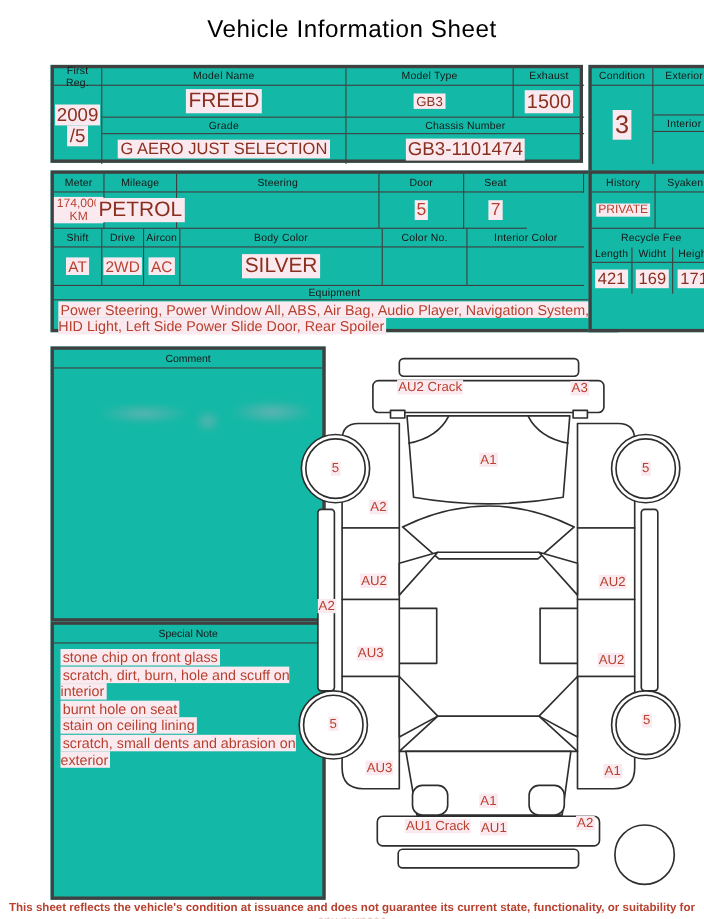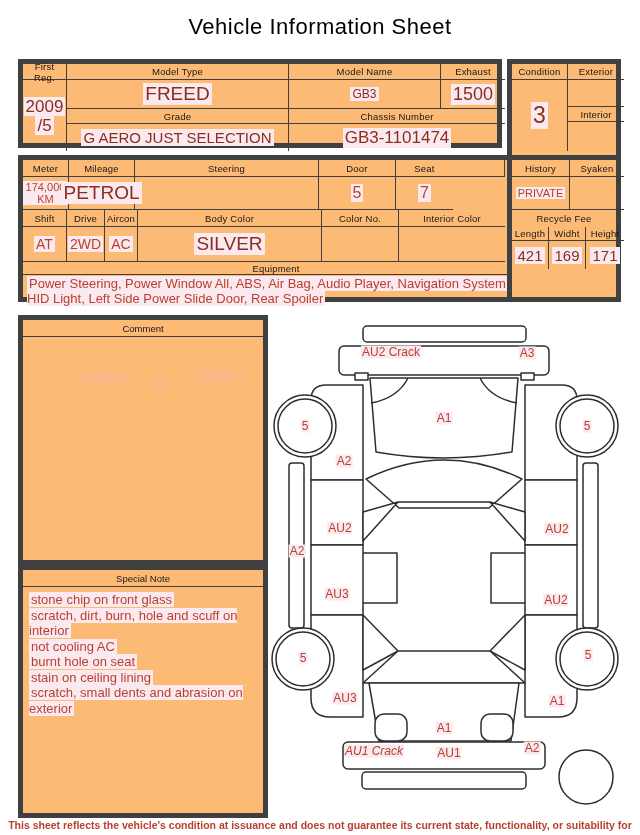--- a/index.html
+++ b/index.html
@@ -1,20 +1,20 @@
 <!DOCTYPE html>
 <html style="--value-dark: #8a2f1e; --value-red: #b8402e; --highlight: #fbe9f0;"><head>
 <meta charset="utf-8">
 <style>
   html,body{margin:0;padding:0;background:#fff;}
   #page{position:relative;width:640px;height:835px;background:#fff;overflow:hidden;
         font-family:"Liberation Sans",sans-serif;color:#111;}
   .abs{position:absolute;box-sizing:border-box;}
   
-  .tbl{position:absolute;box-sizing:border-box;border:5px solid #404040;background:#fdba74;}
+  .tbl{position:absolute;box-sizing:border-box;border:3px solid #404040;background:#14b8a6;margin-left:28px;}
   .grid{display:grid;}
   .cell{display:flex;align-items:center;justify-content:center;text-align:center;
         box-sizing:border-box;overflow:visible;}
   .br{border-right:1px solid #3f3f3f;}
   .bb{border-bottom:1px solid #3f3f3f;}
   .hdr{font-size:9.5px;color:#161616;letter-spacing:.2px;}
   .val{color:var(--value-dark,#8a2f1e);}
   .val-sm{color:var(--value-red,#a93528);}
   .hl{background:var(--highlight,#fbe9f0);padding:0 2px;}
   .title{position:absolute;top:14px;left:0;width:100%;text-align:center;
@@ -44,22 +44,22 @@
 <body>
 
 <div id="page">
 
   <div class="title">Vehicle Information Sheet</div>
 
   <div class="tbl grid" style="left:18px;top:59px;width:484px;height:89px;
               grid-template-columns:44px 222px 152px 64px;
               grid-template-rows:16px 29px 15px 27px;">
     <div class="cell hdr br bb">First Reg.</div>
+    <div class="cell hdr br bb">Model Name</div>
     <div class="cell hdr br bb">Model Type</div>
-    <div class="cell hdr br bb">Model Name</div>
     <div class="cell hdr bb">Exhaust</div>
 
     <div class="cell val br" style="grid-row:2/5;grid-column:1;flex-direction:column;font-size:17px;line-height:19px;">
       <span class="hl">2009</span>
       <span class="hl">/5</span>
     </div>
     <div class="cell val br bb" style="font-size:19px;">
       <span class="hl">FREED</span>
       </div>
     <div class="cell val br bb" style="font-size:12px;">
@@ -172,21 +172,20 @@
     <div style="position:relative;height:232px;">
       <div class="ghost"></div>
     </div>
   </div>
 
   <div class="tbl" style="left:18px;top:565px;width:250px;height:253px;">
     <div class="boxhdr">Special Note</div>
     <div class="notes">
         <div class="note-line"><span class="hl">stone chip on front glass</span></div>
         <div class="note-line"><span class="hl">scratch, dirt, burn, hole and scuff on interior</span></div>
-        <div class="note-line"><span class="hl">not cooling AC</span></div>
         <div class="note-line"><span class="hl">burnt hole on seat</span></div>
         <div class="note-line"><span class="hl">stain on ceiling lining</span></div>
         <div class="note-line"><span class="hl">scratch, small dents and abrasion on exterior</span></div>
       </div>
   </div>
 
   <svg class="abs" style="left:268px;top:318px;" width="370" height="495" viewBox="268 318 370 495" xmlns="http://www.w3.org/2000/svg">
 
     <rect class="ln" x="289" y="463" width="15" height="165" rx="3"></rect>
     <rect class="ln" x="583" y="463" width="15" height="165" rx="3"></rect>
@@ -246,19 +245,19 @@
       <div class="dmg" style="left: 340px; top: 528px;">AU2</div>
       <div class="dmg" style="left: 557px; top: 529px;">AU2</div>
       <div class="dmg" style="left: 297px; top: 551px;">A2</div>
       <div class="dmg" style="left: 337px; top: 594px;">AU3</div>
       <div class="dmg" style="left: 556px; top: 600px;">AU2</div>
       <div class="dmg" style="left: 303px; top: 658px;">5</div>
       <div class="dmg" style="left: 588px; top: 655px;">5</div>
       <div class="dmg" style="left: 345px; top: 698px;">AU3</div>
       <div class="dmg" style="left: 557px; top: 701px;">A1</div>
       <div class="dmg" style="left: 444px; top: 728px;">A1</div>
-      <div class="dmg" style="left: 374px; top: 751px; font-style: italic;">AU1 Crack</div>
+      <div class="dmg" style="left: 398px; top: 751px;">AU1 Crack</div>
       <div class="dmg" style="left: 449px; top: 753px;">AU1</div>
       <div class="dmg" style="left: 532px; top: 748px;">A2</div>
     </div>
 
   <div class="disclaimer">This sheet reflects the vehicle's condition at issuance and does not guarantee its current state, functionality, or suitability for any purpose</div>
 </div>
 
 </body></html>

